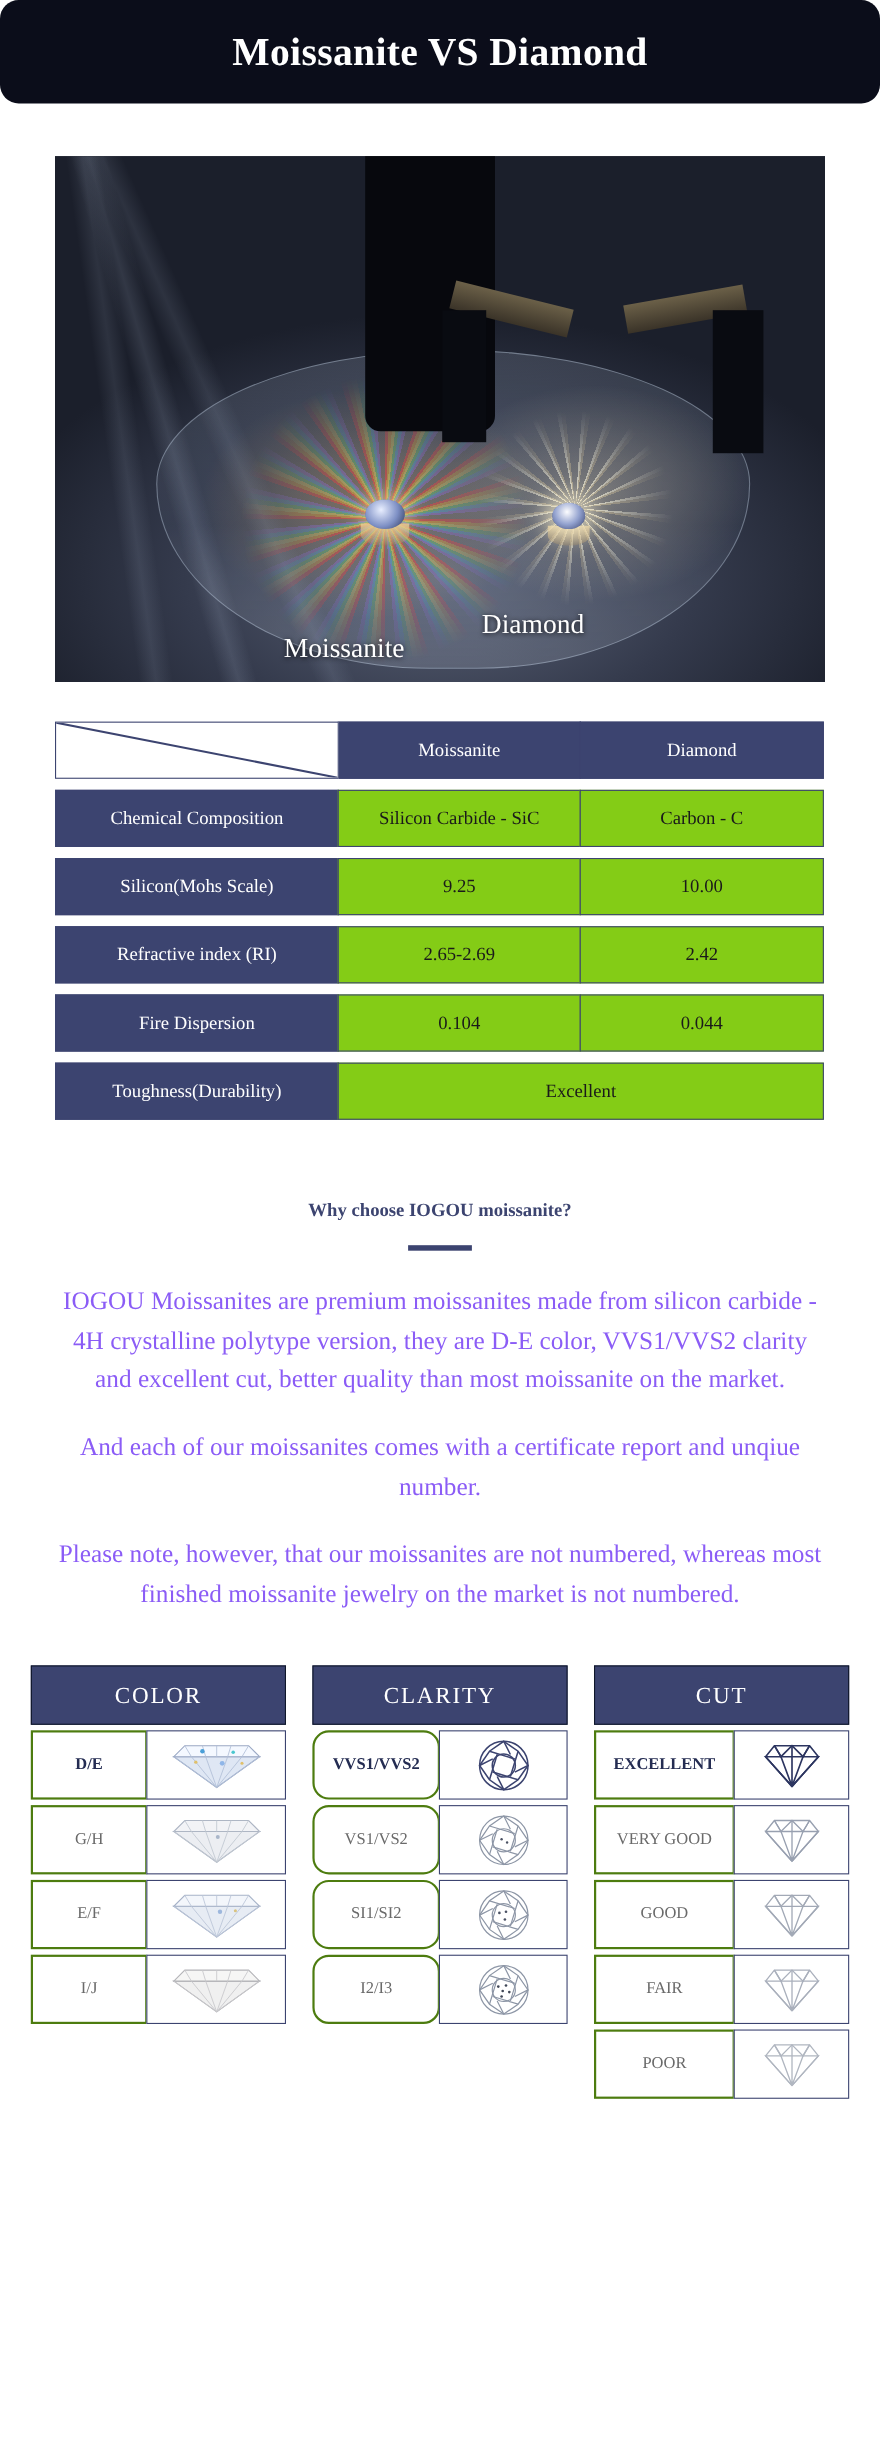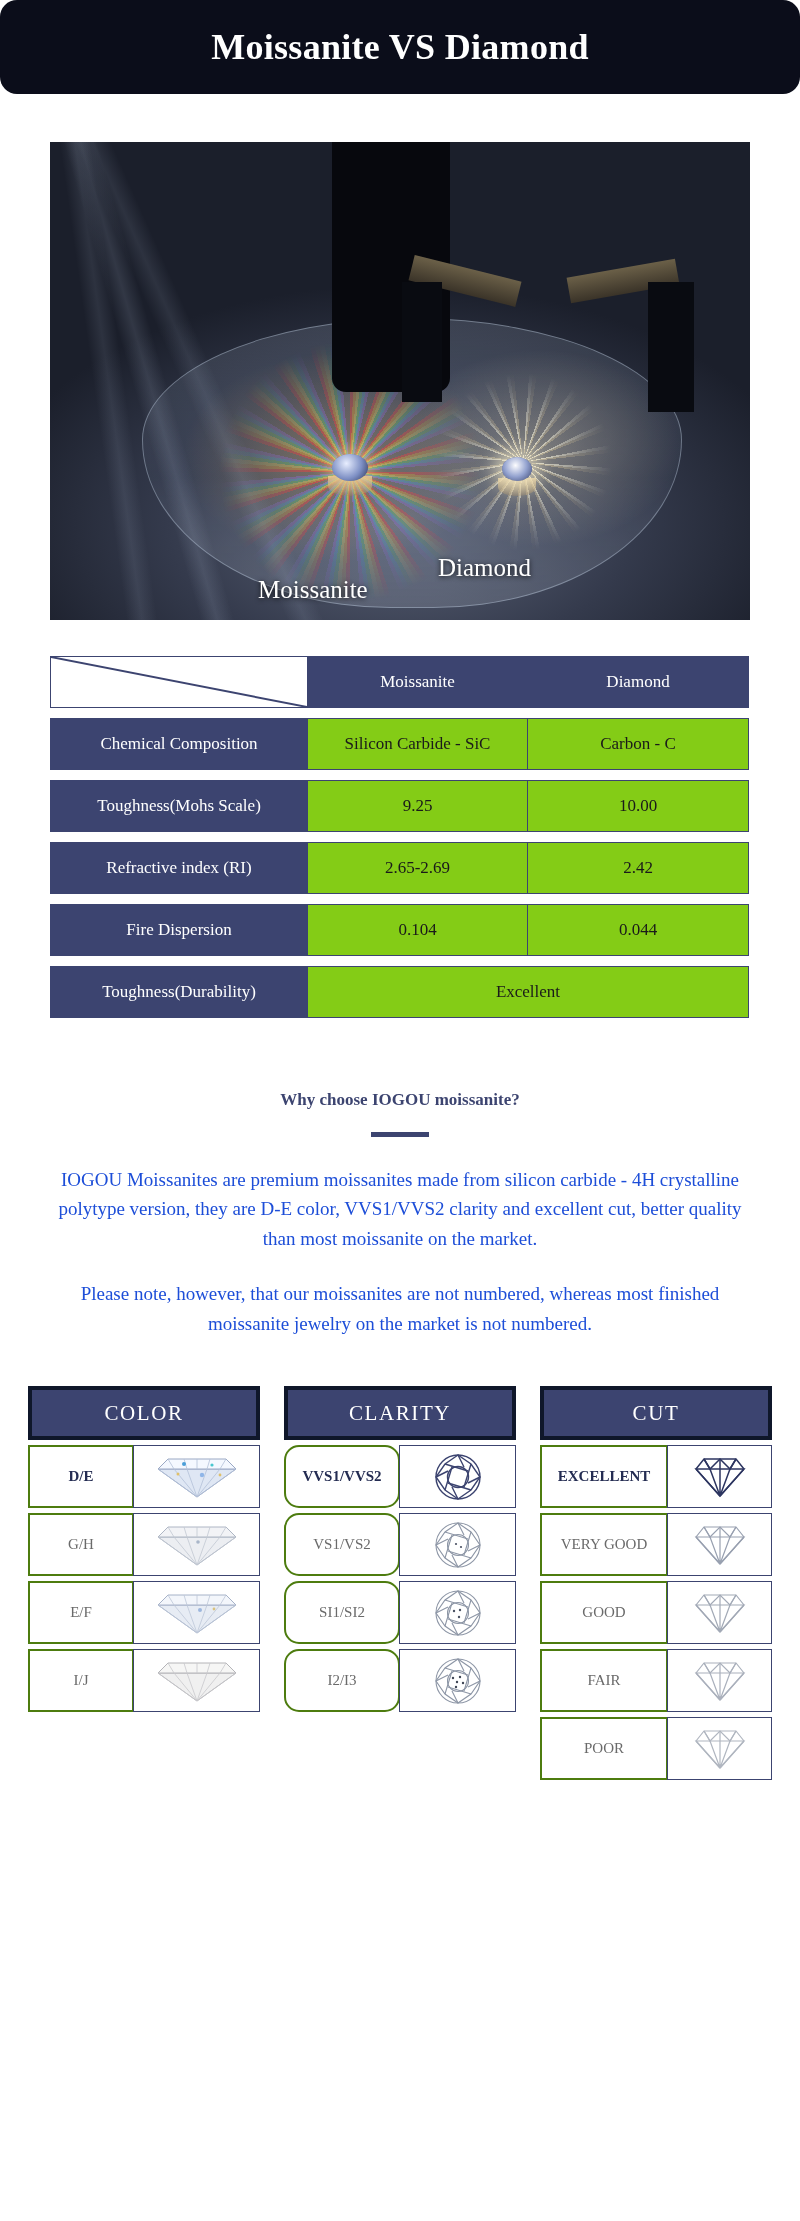--- a/index.html
+++ b/index.html
@@ -211,23 +211,23 @@
     font-family: "Liberation Serif", serif;
   }
   .why-rule {
     width: 58px;
     height: 5px;
     background: #3c4470;
     margin: 22px auto 0 auto;
   }
   .why-para {
     margin-top: 28px;
-    font-size: 19px;
+    font-size: 23px;
     line-height: 1.55;
-    color: #1d4ed8;
+    color: #8b5cf6;
     font-family: "Liberation Serif", serif;
   }
   .why-para + .why-para { margin-top: 26px; }
 
   
   .grades {
     display: flex;
     justify-content: space-between;
     padding: 48px 28px 40px 28px;
   }
@@ -235,21 +235,21 @@
   .grade-head {
     background: #3c4470;
     color: #ffffff;
     height: 54px;
     display: flex;
     align-items: center;
     justify-content: center;
     font-size: 21px;
     letter-spacing: 1.6px;
     font-family: "Liberation Serif", serif;
-    border: 4px solid #0f172a;
+    border: 1px solid #0f172a;
   }
   .grade-row {
     display: flex;
     margin-top: 5px;
     height: 63px;
   }
   .grade-name {
     flex: 0 0 106px;
     border: 2px solid #4d7c0f;
     display: flex;
@@ -316,21 +316,21 @@
     <div class="cmp-cell c-right navy">Diamond</div>
   </div>
 
   <div class="cmp-row">
     <div class="cmp-cell c-label navy">Chemical Composition</div>
     <div class="cmp-cell c-mid plain">Silicon Carbide - SiC</div>
     <div class="cmp-cell c-right plain">Carbon - C</div>
   </div>
 
   <div class="cmp-row">
-    <div class="cmp-cell c-label navy">Toughness(Mohs Scale)</div>
+    <div class="cmp-cell c-label navy">Silicon(Mohs Scale)</div>
     <div class="cmp-cell c-mid plain">9.25</div>
     <div class="cmp-cell c-right plain">10.00</div>
   </div>
 
   <div class="cmp-row">
     <div class="cmp-cell c-label navy">Refractive index (RI)</div>
     <div class="cmp-cell c-mid plain">2.65-2.69</div>
     <div class="cmp-cell c-right plain">2.42</div>
   </div>
 
@@ -343,20 +343,21 @@
   <div class="cmp-row">
     <div class="cmp-cell c-label navy">Toughness(Durability)</div>
     <div class="cmp-cell c-span plain">Excellent</div>
   </div>
 </div>
 
 <div class="why">
   <div class="why-title">Why choose IOGOU moissanite?</div>
   <div class="why-rule"></div>
   <p class="why-para">IOGOU Moissanites are premium moissanites made from silicon carbide - 4H crystalline polytype version, they are D-E color, VVS1/VVS2 clarity and excellent cut, better quality than most moissanite on the market.</p>
+  <p class="why-para">And each of our moissanites comes with a certificate report and unqiue number.</p>
   <p class="why-para">Please note, however, that our moissanites are not numbered, whereas most finished moissanite jewelry on the market is not numbered.</p>
 </div>
 
 <div class="grades">
 
   <div class="grade-col color">
     <div class="grade-head">COLOR</div>
 
     <div class="grade-row">
       <div class="grade-name top">D/E</div>

